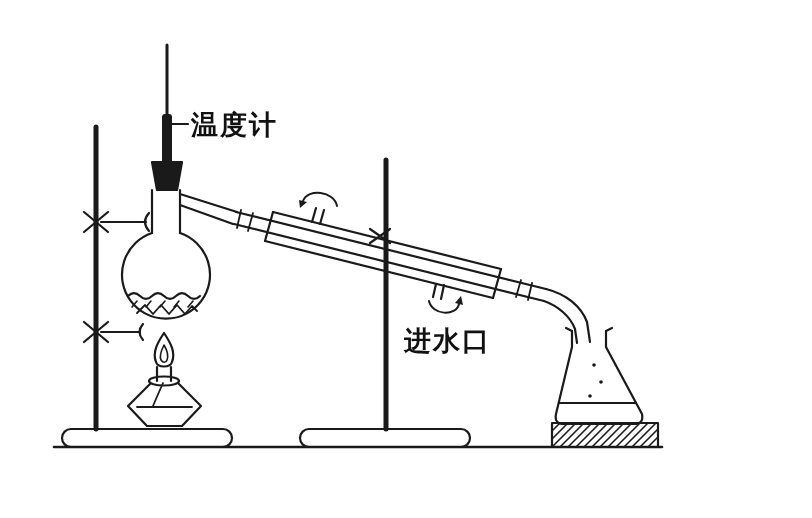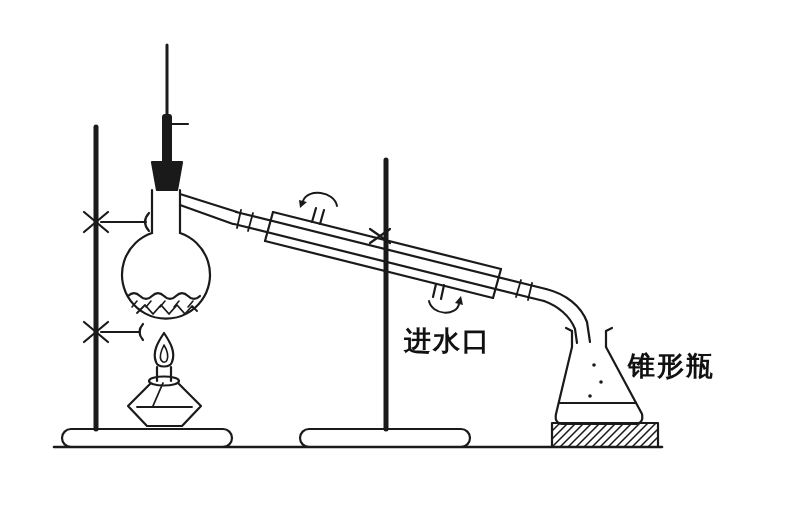--- a/index.html
+++ b/index.html
@@ -153,16 +153,16 @@
     <path d="M608,447 L632,423"></path>
     <path d="M616,447 L640,423"></path>
     <path d="M624,447 L648,423"></path>
     <path d="M632,447 L656,423"></path>
     <path d="M640,447 L658,429"></path>
     <path d="M648,447 L658,437"></path>
   </g>
 
 </svg>
 
+  <div class="lbl lbl-thermometer">温度计</div>
   <div class="lbl lbl-inlet">进水口</div>
-  <div class="lbl lbl-conical">锥形瓶</div>
 
 </div>
 
 </body></html>

